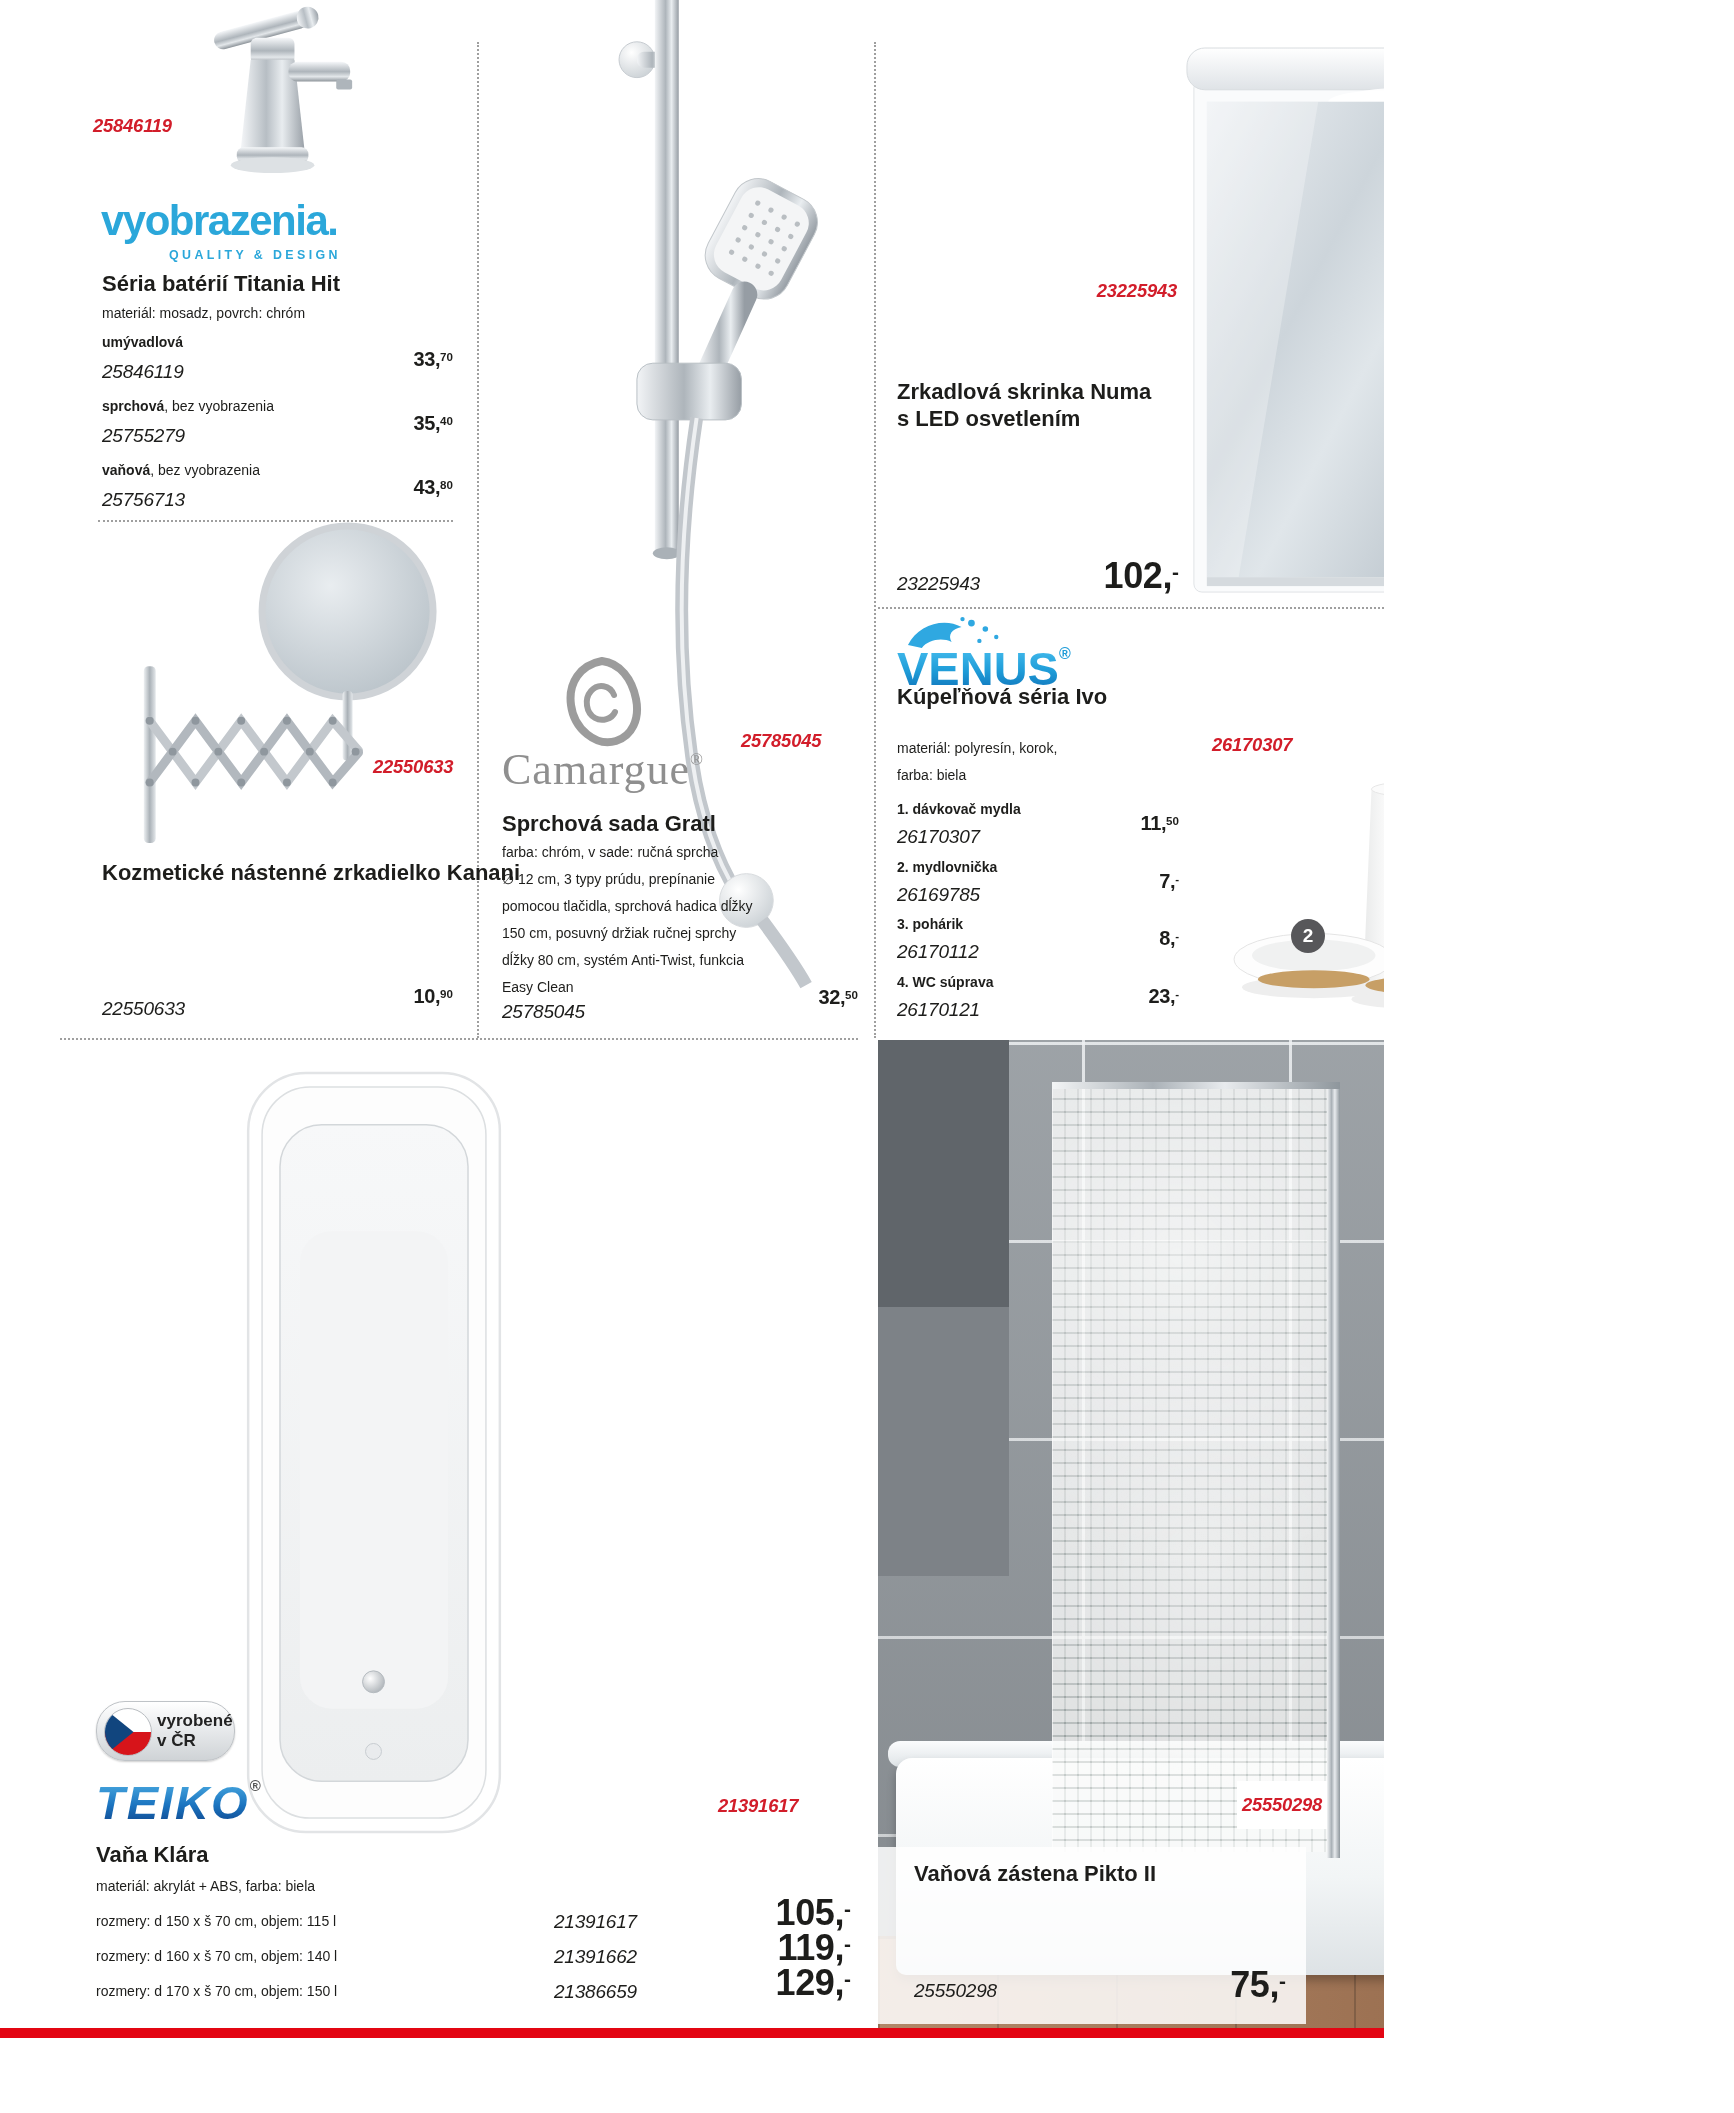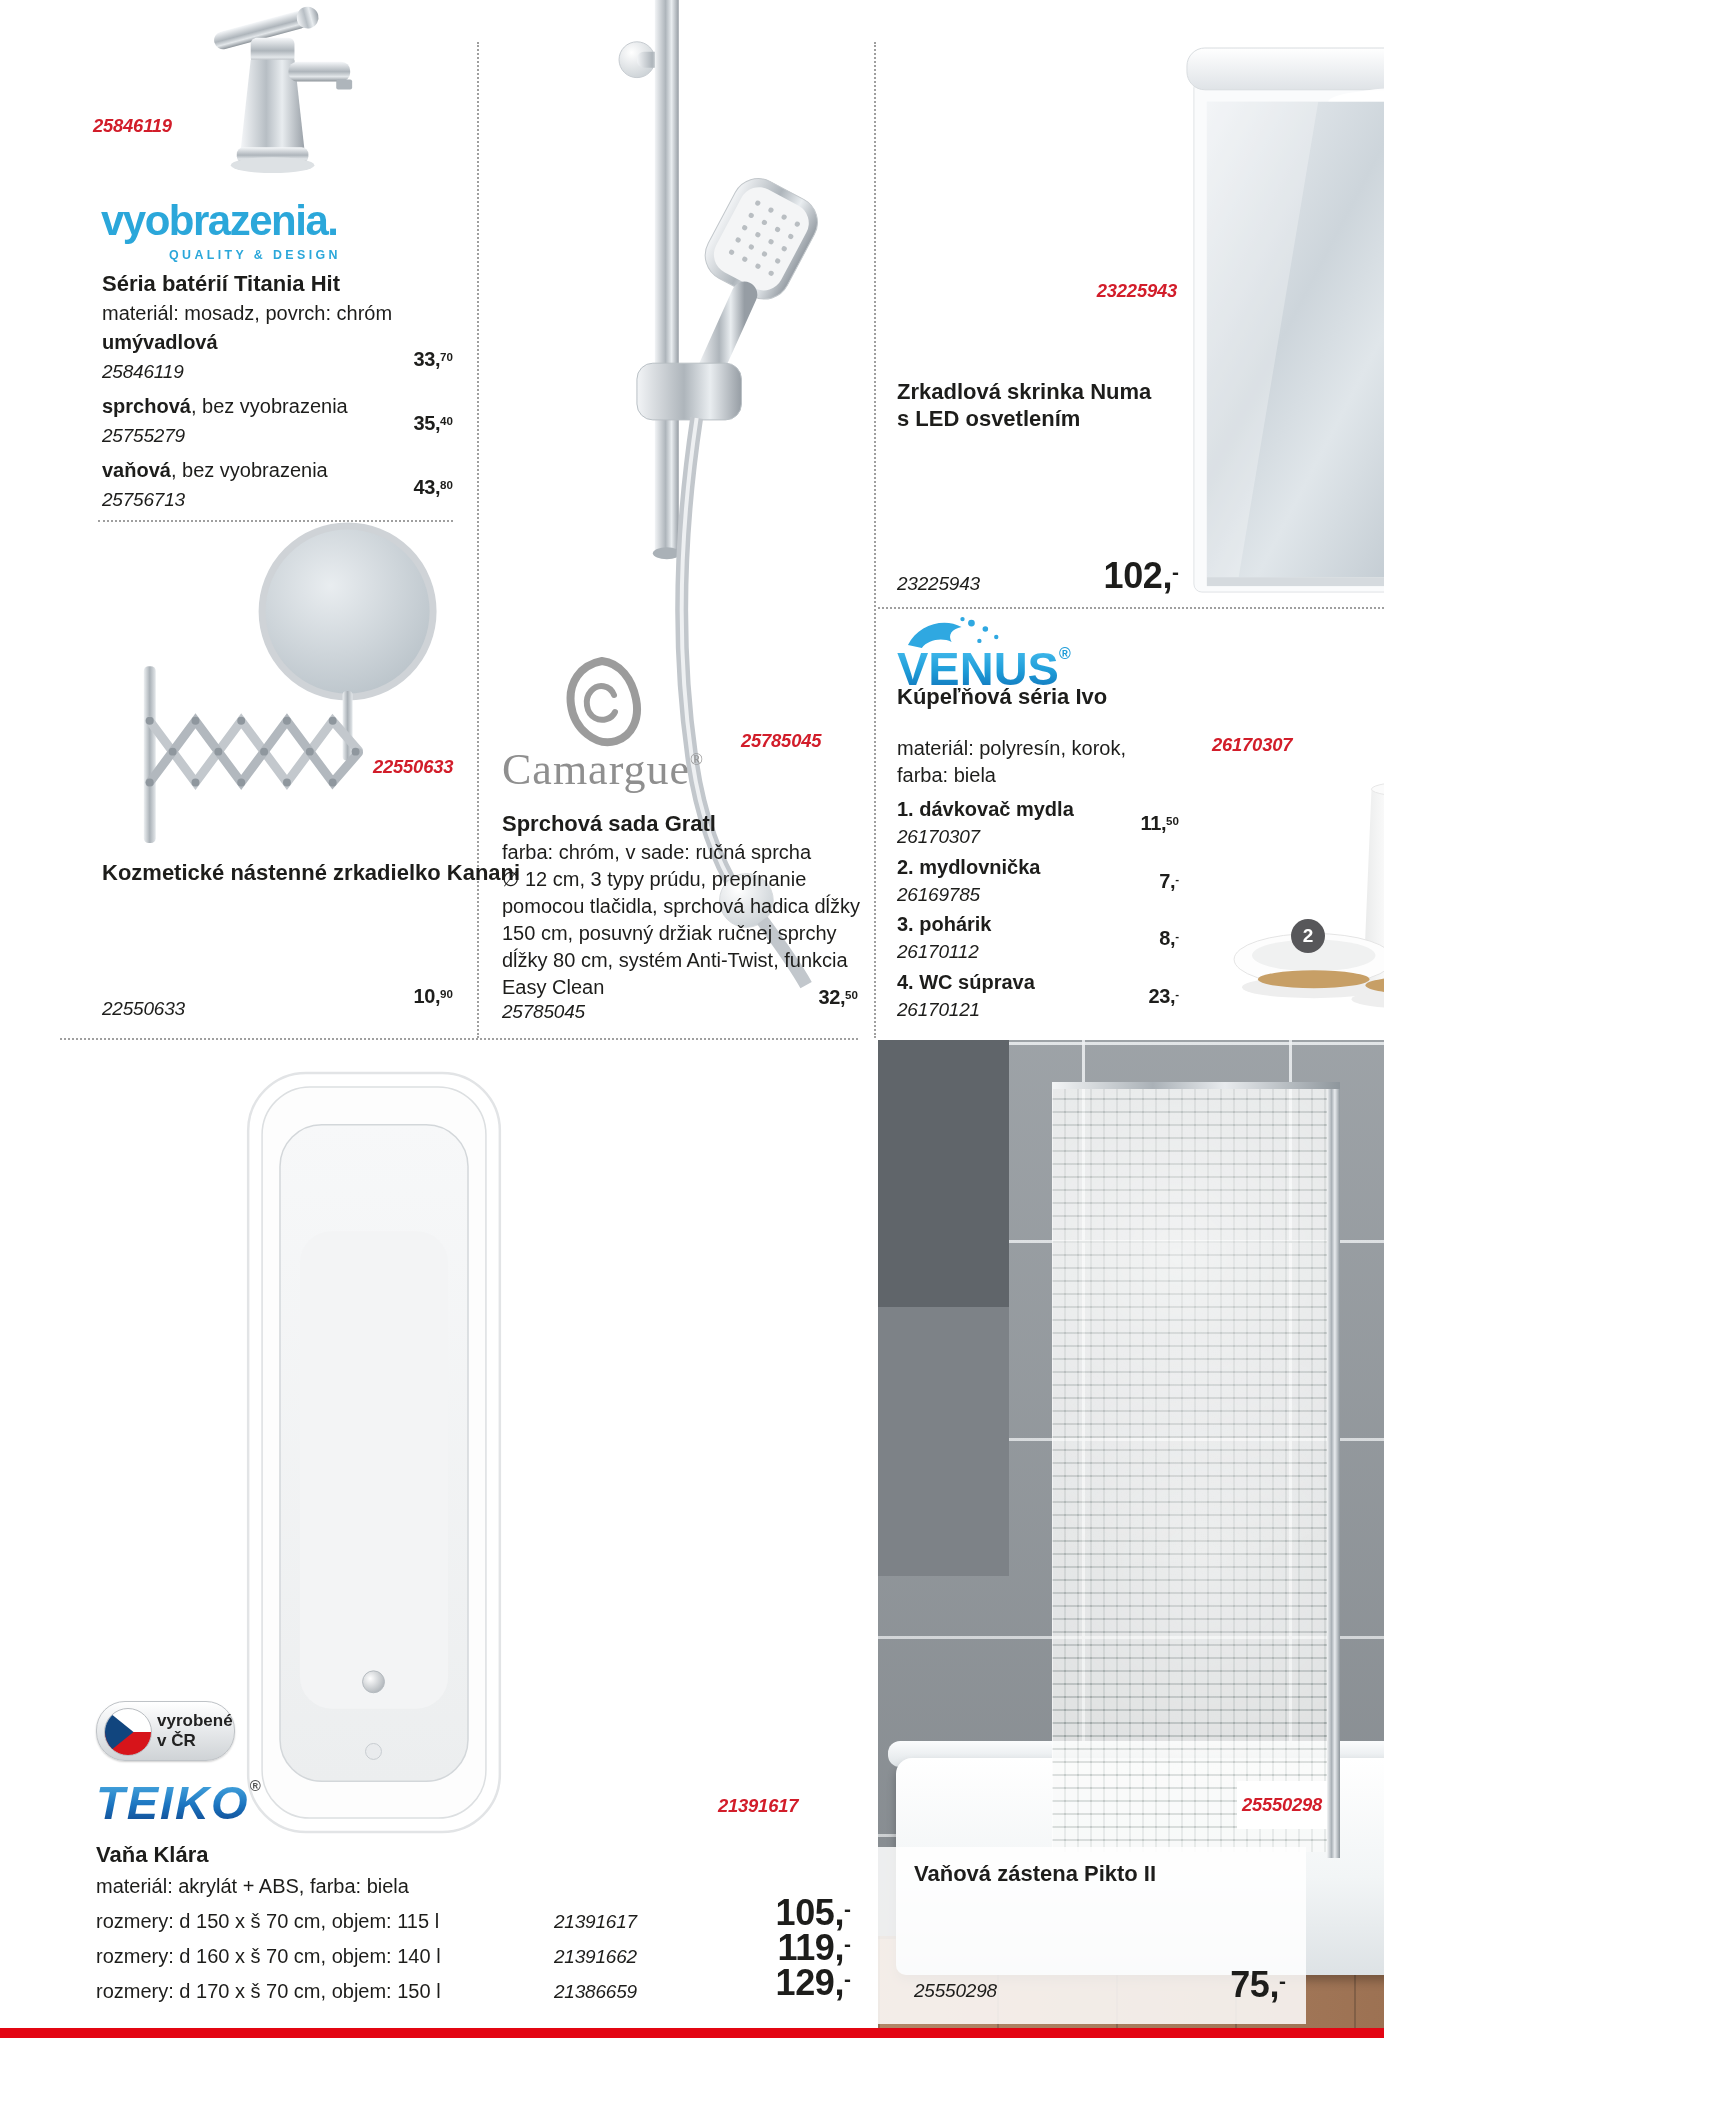--- a/index.html
+++ b/index.html
@@ -1,21 +1,21 @@
 <!DOCTYPE html>
 <html><head>
 <meta charset="utf-8">
 <style>
   html,body{margin:0;padding:0;background:#fff}
   .page{position:relative;width:1384px;height:2113px;background:#fff;overflow:hidden;
         font-family:"Liberation Sans",sans-serif;color:#1d1d1b}
   .abs{position:absolute;white-space:nowrap}
   .t{font-weight:700;font-size:22px}
   .t2{font-weight:700;font-size:22px;line-height:27px}
-  .d{font-size:20px;line-height:27px}
+  .d{font-size:14px;line-height:27px}
   .b{font-weight:700}
   .art{font-style:italic;font-size:19px;letter-spacing:-0.2px}
   .ared{font-style:italic;font-weight:700;font-size:18.4px;color:#d21d2a;letter-spacing:-0.2px}
   .pr{font-weight:700;font-size:20px;text-align:right;letter-spacing:-0.4px}
   .pr-lg{font-size:36px}
   .pr .sup{font-size:58%;vertical-align:0.42em;letter-spacing:0}
   .vdot{position:absolute;width:0;border-left:2px dotted #9f9f9f}
   .hdot{position:absolute;height:0;border-top:2px dotted #9f9f9f}
   .novabrand{font-weight:700;font-size:42px;letter-spacing:-1.5px;color:#2ba7da}
   .novasub{font-weight:700;font-size:12.4px;letter-spacing:3.4px;color:#2ba7da}

